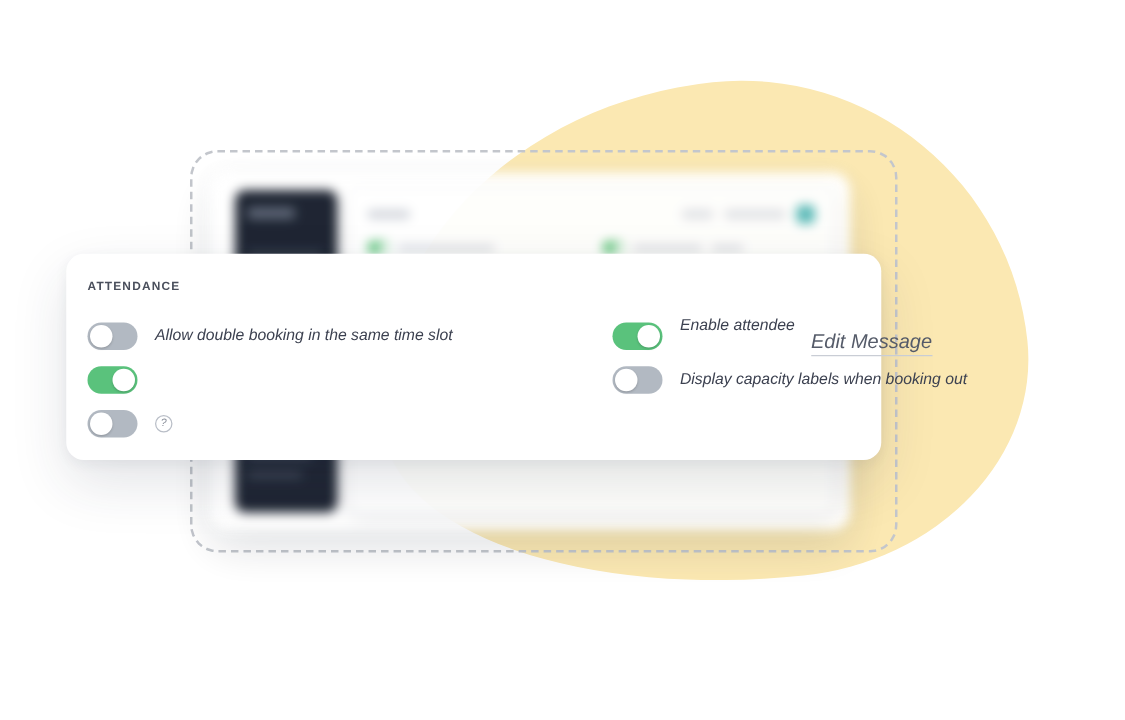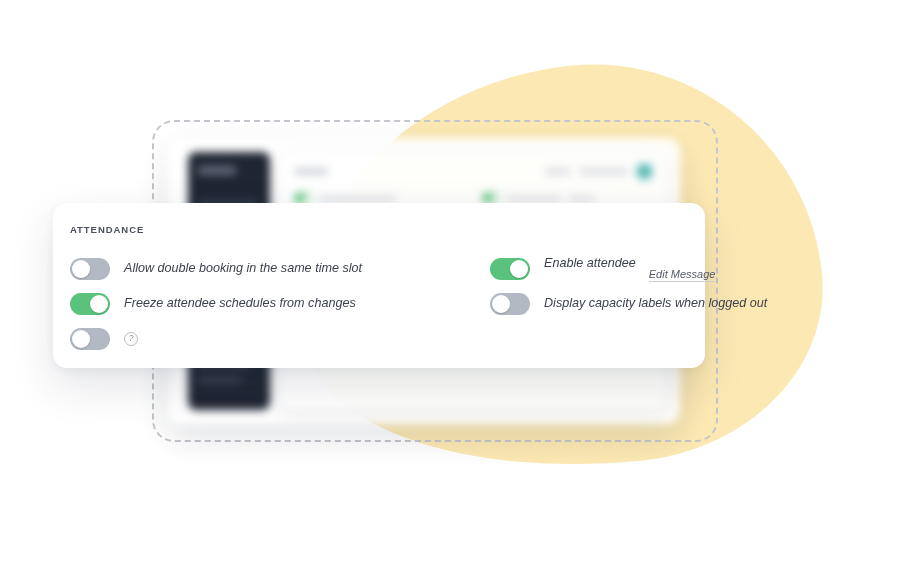--- a/index.html
+++ b/index.html
@@ -218,21 +218,21 @@
     white-space: nowrap;
   }
 
   .row-text {
     display: flex;
     gap: 13px;
     font-style: italic;
   }
 
   .edit-link {
-    font-size: 11px;
+    font-size: 16px;
     color: #555b69;
     text-decoration: none;
     border-bottom: 1px solid #c9cdd5;
     padding-bottom: 1px;
     cursor: pointer;
     white-space: nowrap;
     margin-top: 12px;
   }
 
   .help-badge {
@@ -350,31 +350,28 @@
         <div class="row-text">
           <span class="setting-label">Enable attendee</span>
           <span class="edit-link">Edit Message</span>
         </div>
       </div>
 
       <div class="setting-row">
         <div class="switch on">
           <span class="knob"></span>
         </div>
+      </div>
+
+      <div class="setting-row">
+        <div class="switch">
+          <span class="knob"></span>
+        </div>
         <div class="row-text">
-          <span class="setting-label">Freeze attendee schedules from changes</span>
-        </div>
-      </div>
-
-      <div class="setting-row">
-        <div class="switch">
-          <span class="knob"></span>
-        </div>
-        <div class="row-text">
-          <span class="setting-label">Display capacity labels when logged out</span>
+          <span class="setting-label">Display capacity labels when booking out</span>
         </div>
       </div>
 
 
       <div class="setting-row">
         <div class="switch">
           <span class="knob"></span>
         </div>
         <div class="row-text">
           <span class="help-badge">?</span>

